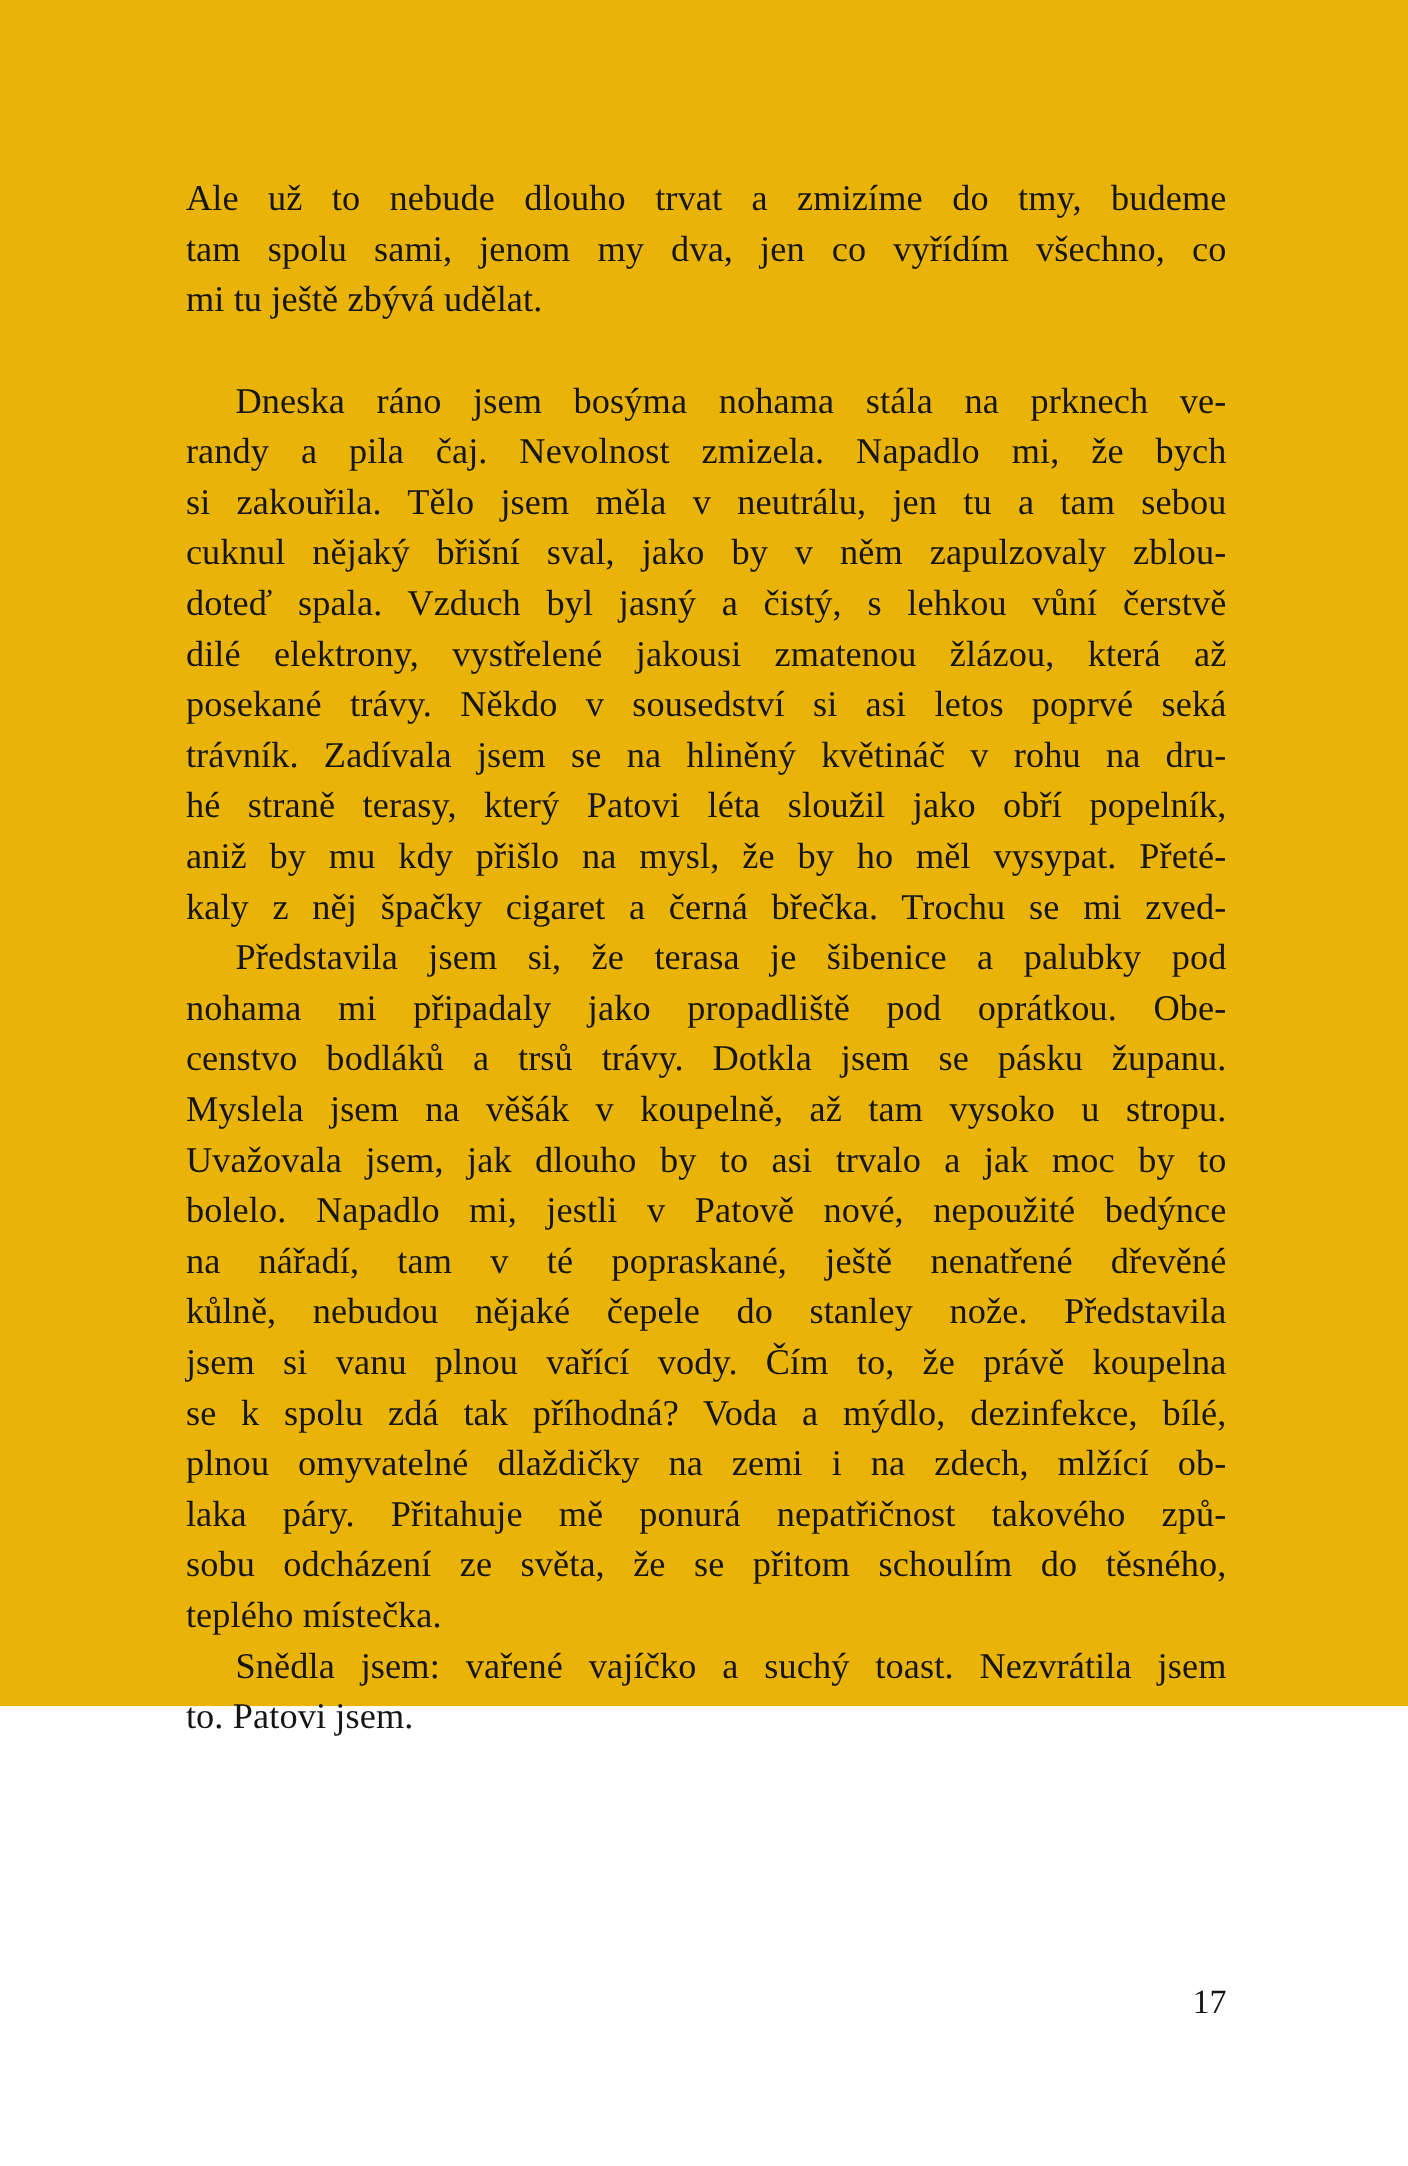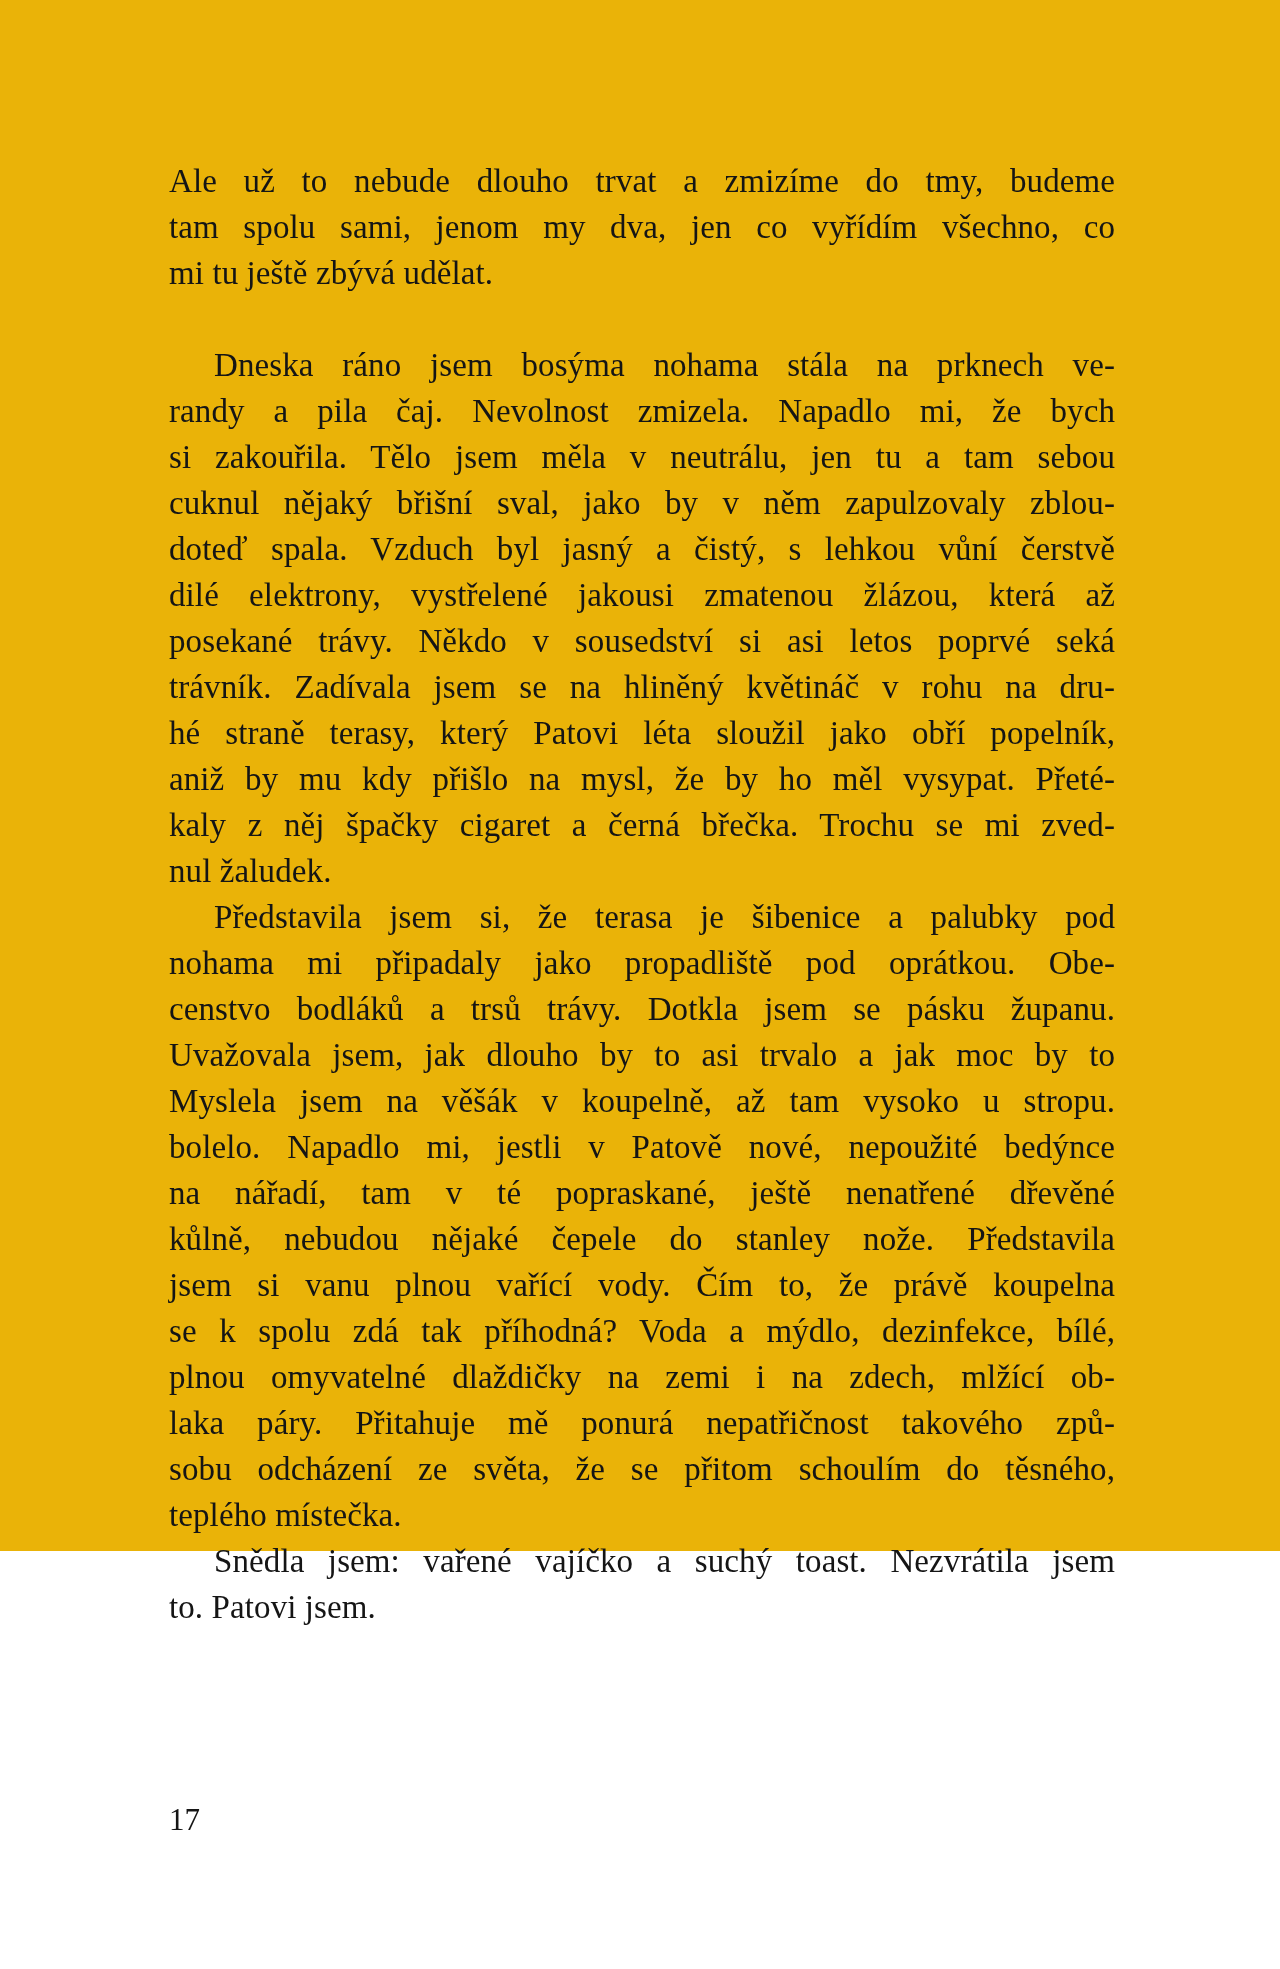--- a/index.html
+++ b/index.html
@@ -37,20 +37,21 @@
   .line.last {
     text-align: left;
     text-align-last: left;
   }
   .line.indent { padding-left: 45px; }
   .page-number {
     position: absolute;
     left: 169px;
     top: 1802px;
     width: 946px;
+    text-align: right;
     font-size: 31px;
     line-height: 36px;
     color: #151515;
   }
 </style>
 </head>
 <body>
 
 <div class="page">
   <div class="textblock">
@@ -64,28 +65,27 @@
         <div class="line">randy a pila čaj. Nevolnost zmizela. Napadlo mi, že bych</div>
         <div class="line">si zakouřila. Tělo jsem měla v neutrálu, jen tu a tam sebou</div>
         <div class="line">cuknul nějaký břišní sval, jako by v něm zapulzovaly zblou-</div>
         <div class="line">doteď spala. Vzduch byl jasný a čistý, s lehkou vůní čerstvě</div>
         <div class="line">dilé elektrony, vystřelené jakousi zmatenou žlázou, která až</div>
         <div class="line">posekané trávy. Někdo v sousedství si asi letos poprvé seká</div>
         <div class="line">trávník. Zadívala jsem se na hliněný květináč v rohu na dru-</div>
         <div class="line">hé straně terasy, který Patovi léta sloužil jako obří popelník,</div>
         <div class="line">aniž by mu kdy přišlo na mysl, že by ho měl vysypat. Přeté-</div>
         <div class="line">kaly z něj špačky cigaret a černá břečka. Trochu se mi zved-</div>
-        <div class="line last">nul žaludek.</div>
       </div>
       <div class="paragraph">
         <div class="line indent">Představila jsem si, že terasa je šibenice a palubky pod</div>
         <div class="line">nohama mi připadaly jako propadliště pod oprátkou. Obe-</div>
         <div class="line">censtvo bodláků a trsů trávy. Dotkla jsem se pásku županu.</div>
+        <div class="line">Myslela jsem na věšák v koupelně, až tam vysoko u stropu.</div>
         <div class="line">Uvažovala jsem, jak dlouho by to asi trvalo a jak moc by to</div>
-        <div class="line">Myslela jsem na věšák v koupelně, až tam vysoko u stropu.</div>
         <div class="line">bolelo. Napadlo mi, jestli v Patově nové, nepoužité bedýnce</div>
         <div class="line">na nářadí, tam v té popraskané, ještě nenatřené dřevěné</div>
         <div class="line">kůlně, nebudou nějaké čepele do stanley nože. Představila</div>
         <div class="line">jsem si vanu plnou vařící vody. Čím to, že právě koupelna</div>
         <div class="line">se k spolu zdá tak příhodná? Voda a mýdlo, dezinfekce, bílé,</div>
         <div class="line">plnou omyvatelné dlaždičky na zemi i na zdech, mlžící ob-</div>
         <div class="line">laka páry. Přitahuje mě ponurá nepatřičnost takového způ-</div>
         <div class="line">sobu odcházení ze světa, že se přitom schoulím do těsného,</div>
         <div class="line last">teplého místečka.</div>
       </div>

